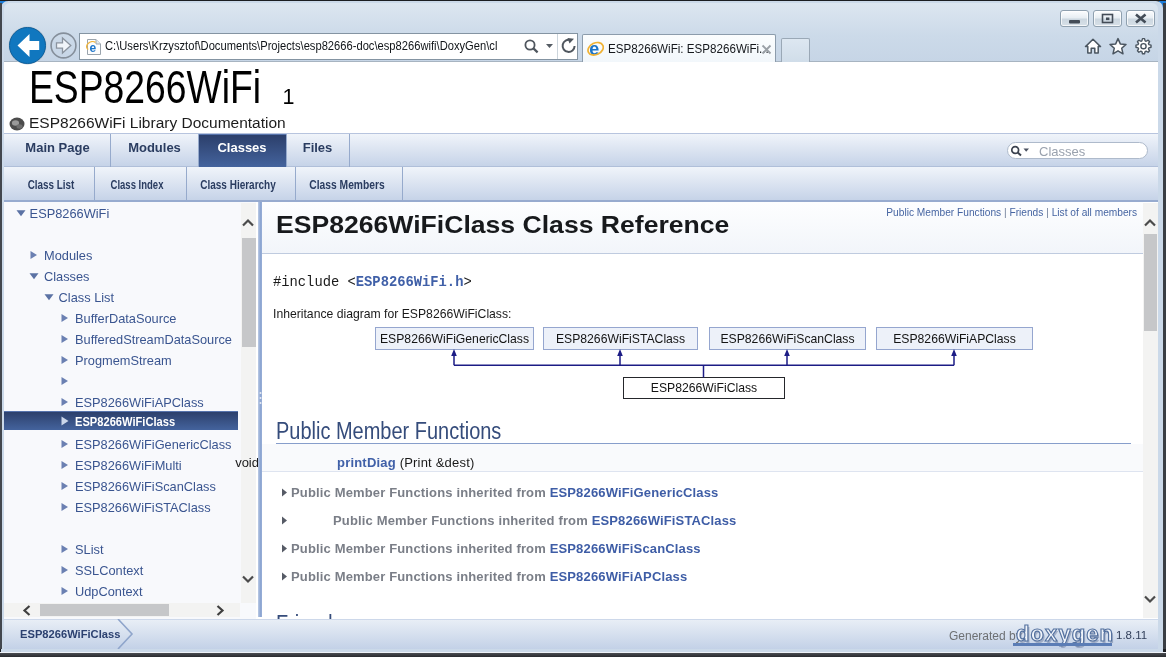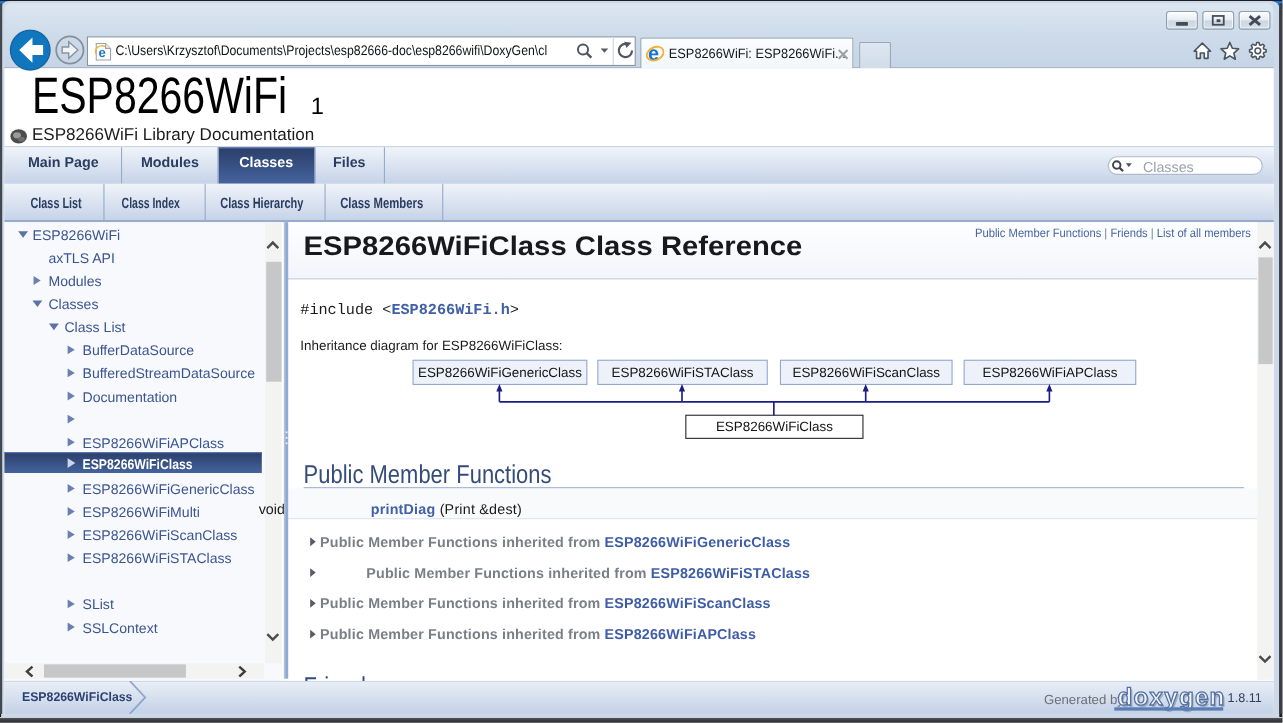--- a/index.html
+++ b/index.html
@@ -162,23 +162,20 @@
   </div>
   <div class="abs" style="left:4px;top:200px;width:1154px;height:2px;background:#97abcf;"></div>
 
   <div class="abs" id="sidebar">
     <div class="abs trow" style="top:1px;">
         <svg class="tarrow" style="left:12px" viewBox="0 0 10 10">
           <path d="M0.5 2.2 L9.5 2.2 L5 8.2 Z" fill="#5b72a4"></path>
         </svg>
         <span class="tlabel" style="left:25.6px;">ESP8266WiFi</span>
       </div>
-    <div class="abs trow" style="top:22px;">
-        <span class="tlabel" style="left:40px;">axTLS API</span>
-      </div>
     <div class="abs trow" style="top:43px;">
         <svg class="tarrow" style="left:25px" viewBox="0 0 10 10">
           <path d="M1.5 1 L8 5 L1.5 9 Z" fill="#6b80b2"></path>
         </svg>
         <span class="tlabel" style="left:40px;">Modules</span>
       </div>
     <div class="abs trow" style="top:64px;">
         <svg class="tarrow" style="left:25px" viewBox="0 0 10 10">
           <path d="M0.5 2.2 L9.5 2.2 L5 8.2 Z" fill="#5b72a4"></path>
         </svg>
@@ -199,21 +196,21 @@
     <div class="abs trow" style="top:127px;">
         <svg class="tarrow" style="left:55.5px" viewBox="0 0 10 10">
           <path d="M1.5 1 L8 5 L1.5 9 Z" fill="#6b80b2"></path>
         </svg>
         <span class="tlabel" style="left:71px;">BufferedStreamDataSource</span>
       </div>
     <div class="abs trow" style="top:148px;">
         <svg class="tarrow" style="left:55.5px" viewBox="0 0 10 10">
           <path d="M1.5 1 L8 5 L1.5 9 Z" fill="#6b80b2"></path>
         </svg>
-        <span class="tlabel" style="left:71px;">Documentation</span>
+        <span class="tlabel" style="left:71px;">ProgmemStream</span>
       </div>
     <div class="abs trow" style="top:169px;">
         <svg class="tarrow" style="left:55.5px" viewBox="0 0 10 10">
           <path d="M1.5 1 L8 5 L1.5 9 Z" fill="#6b80b2"></path>
         </svg>
         <span class="tlabel" style="left:71px;margin-top:40px;">DataSource</span>
       </div>
     <div class="abs trow" style="top:190px;">
         <svg class="tarrow" style="left:55.5px" viewBox="0 0 10 10">
           <path d="M1.5 1 L8 5 L1.5 9 Z" fill="#6b80b2"></path>
@@ -254,20 +251,26 @@
         <svg class="tarrow" style="left:55.5px" viewBox="0 0 10 10">
           <path d="M1.5 1 L8 5 L1.5 9 Z" fill="#6b80b2"></path>
         </svg>
         <span class="tlabel" style="left:71px;">SList</span>
       </div>
     <div class="abs trow" style="top:358px;">
         <svg class="tarrow" style="left:55.5px" viewBox="0 0 10 10">
           <path d="M1.5 1 L8 5 L1.5 9 Z" fill="#6b80b2"></path>
         </svg>
         <span class="tlabel" style="left:71px;">SSLContext</span>
+      </div>
+    <div class="abs trow" style="top:379px;">
+        <svg class="tarrow" style="left:55.5px" viewBox="0 0 10 10">
+          <path d="M1.5 1 L8 5 L1.5 9 Z" fill="#6b80b2"></path>
+        </svg>
+        <span class="tlabel" style="left:71px;">UdpContext</span>
       </div>
   </div>
 
   <div class="abs sbtrack" style="left:241px;top:202.5px;width:15px;height:400px;"></div>
   <div class="abs sbthumb" style="left:241.5px;top:238px;width:14px;height:109px;"></div>
   <svg class="abs" style="left:242px;top:217.5px" width="12" height="10" viewBox="0 0 12 10">
       <path d="M1 7.5 L6 2.5 L11 7.5" fill="none" stroke="#4b4b4b" stroke-width="2.2"></path>
     </svg>
   <svg class="abs" style="left:242px;top:574px" width="12" height="10" viewBox="0 0 12 10">
       <path d="M1 2.5 L6 7.5 L11 2.5" fill="none" stroke="#4b4b4b" stroke-width="2.2"></path>

